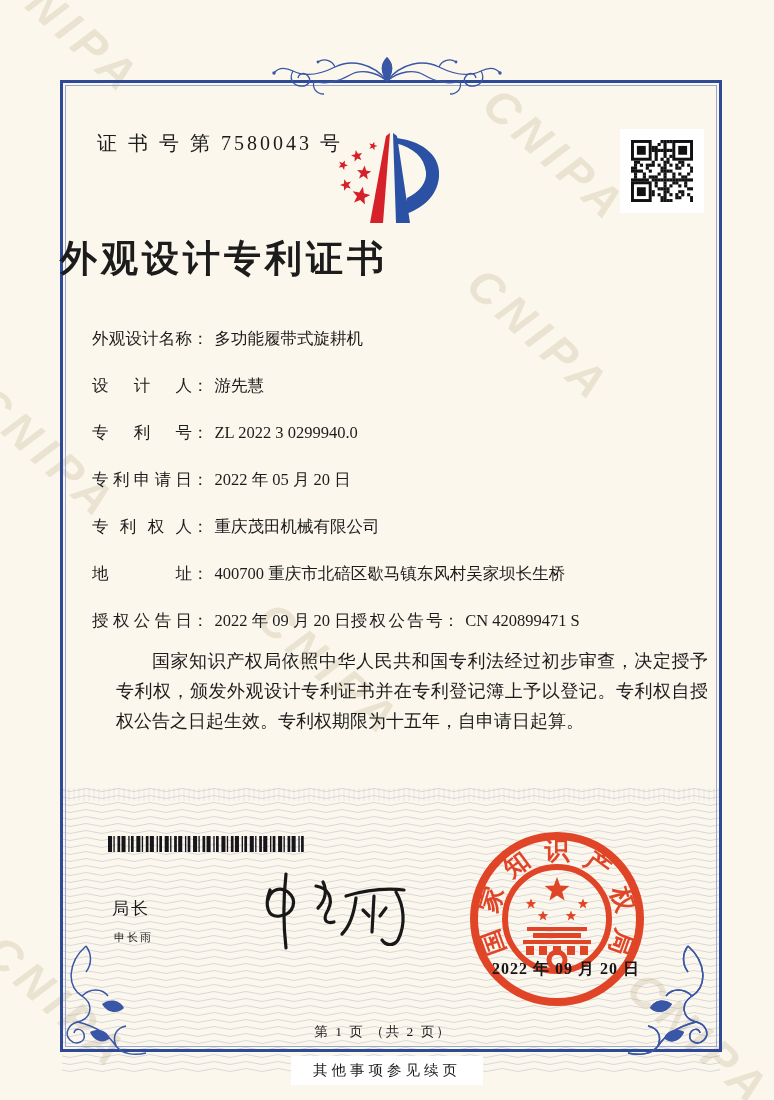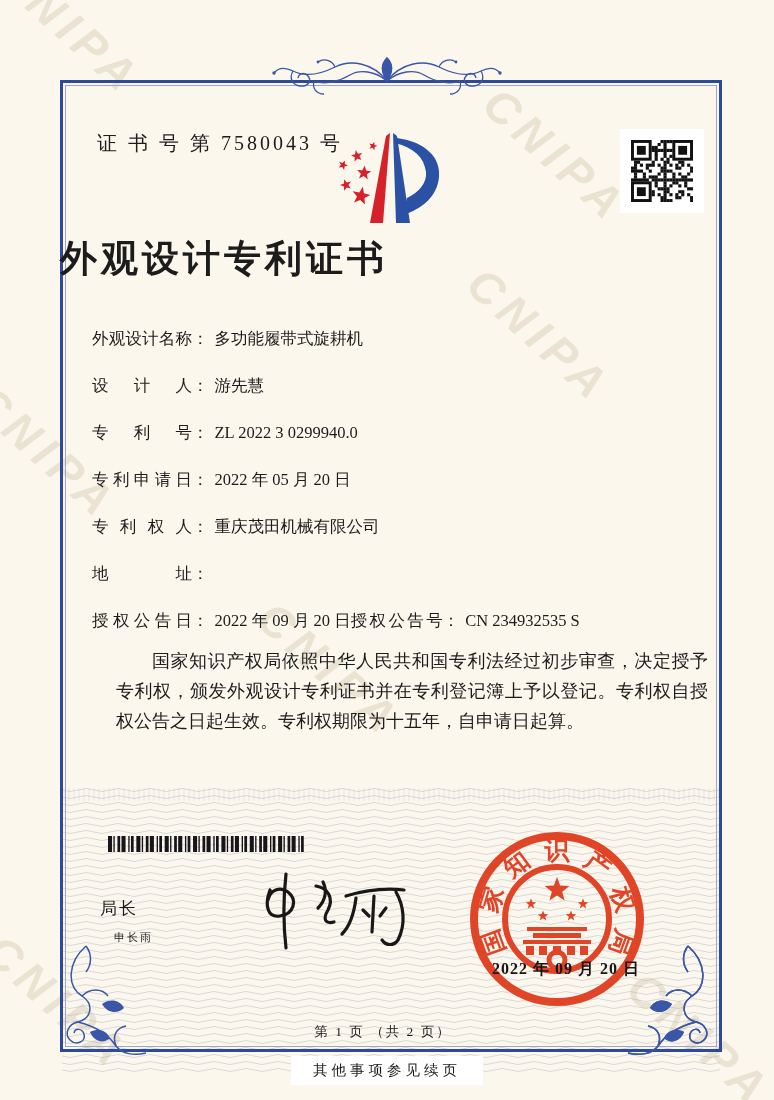--- a/index.html
+++ b/index.html
@@ -42,21 +42,21 @@
   }
   .colon{margin-right:6px;}
   .flabel2{display:inline-block;width:92px;text-align:justify;text-align-last:justify;}
   .legal{left:116px;top:646px;width:592px;z-index:3;font-size:18px;line-height:30px;text-align:justify;}
   .legal p{margin:0;text-indent:2em;}
   
   .waves{left:62px;top:786px;width:658px;height:290px;z-index:1;pointer-events:none;}
   .secband{left:63px;top:788px;width:656px;height:13px;z-index:1;opacity:.5;
     background:repeating-linear-gradient(90deg,rgba(140,140,165,.16) 0 2px,transparent 2px 5px);}
   .barcode{left:108px;top:836px;z-index:3;}
-  .chief{left:100px;top:897px;font-size:17px;letter-spacing:2px;z-index:3;}
+  .chief{left:112px;top:897px;font-size:17px;letter-spacing:2px;z-index:3;}
   .chief-name{left:114px;top:930px;font-size:11px;letter-spacing:2px;z-index:3;}
   .signature{left:228px;top:862px;z-index:3;}
   .seal{left:462px;top:824px;z-index:4;opacity:.95;}
   .seal-date{left:492px;top:959px;z-index:5;font-size:16px;letter-spacing:1px;font-weight:bold;color:#151515;}
   .page-info{left:44px;right:52px;top:1023px;text-align:center;z-index:3;font-size:13.5px;letter-spacing:2px;}
   .cont-note{
     left:50%;top:1056px;transform:translateX(-50%);z-index:5;background:#fff;
     padding:5px 22px;font-size:14.5px;letter-spacing:4px;white-space:nowrap;
   }
   .orn{z-index:3;pointer-events:none;position:absolute;}
@@ -355,28 +355,29 @@
       <span class="fvalue">2022 年 05 月 20 日</span>
   </div>
   <div class="frow">
     <span class="flabel">专利权人</span>
       <span class="colon">：</span>
       <span class="fvalue">重庆茂田机械有限公司</span>
   </div>
   <div class="frow">
     <span class="flabel">地址</span>
       <span class="colon">：</span>
+      <span class="fvalue">400700  重庆市北碚区歇马镇东风村吴家坝长生桥</span>
   </div>
   <div class="frow">
     <span class="flabel">授权公告日</span>
       <span class="colon">：</span>
       <span class="fvalue">2022 年 09 月 20 日</span>
     <span class="flabel2">授权公告号</span>
       <span class="colon">：</span>
-      <span class="fvalue">CN 234932535 S</span>
+      <span class="fvalue">CN 420899471 S</span>
   </div>
 </div>
 
 <div class="abs legal">
   <p>国家知识产权局依照中华人民共和国专利法经过初步审查，决定授予专利权，颁发外观设计专利证书并在专利登记簿上予以登记。专利权自授权公告之日起生效。专利权期限为十五年，自申请日起算。</p>
 </div>
 
 <svg class="abs barcode" id="barcode" width="205" height="16">
     <rect x="0.00" y="0" width="4.05" height="16" fill="#15151a"></rect>
     <rect x="5.40" y="0" width="1.35" height="16" fill="#15151a"></rect>

